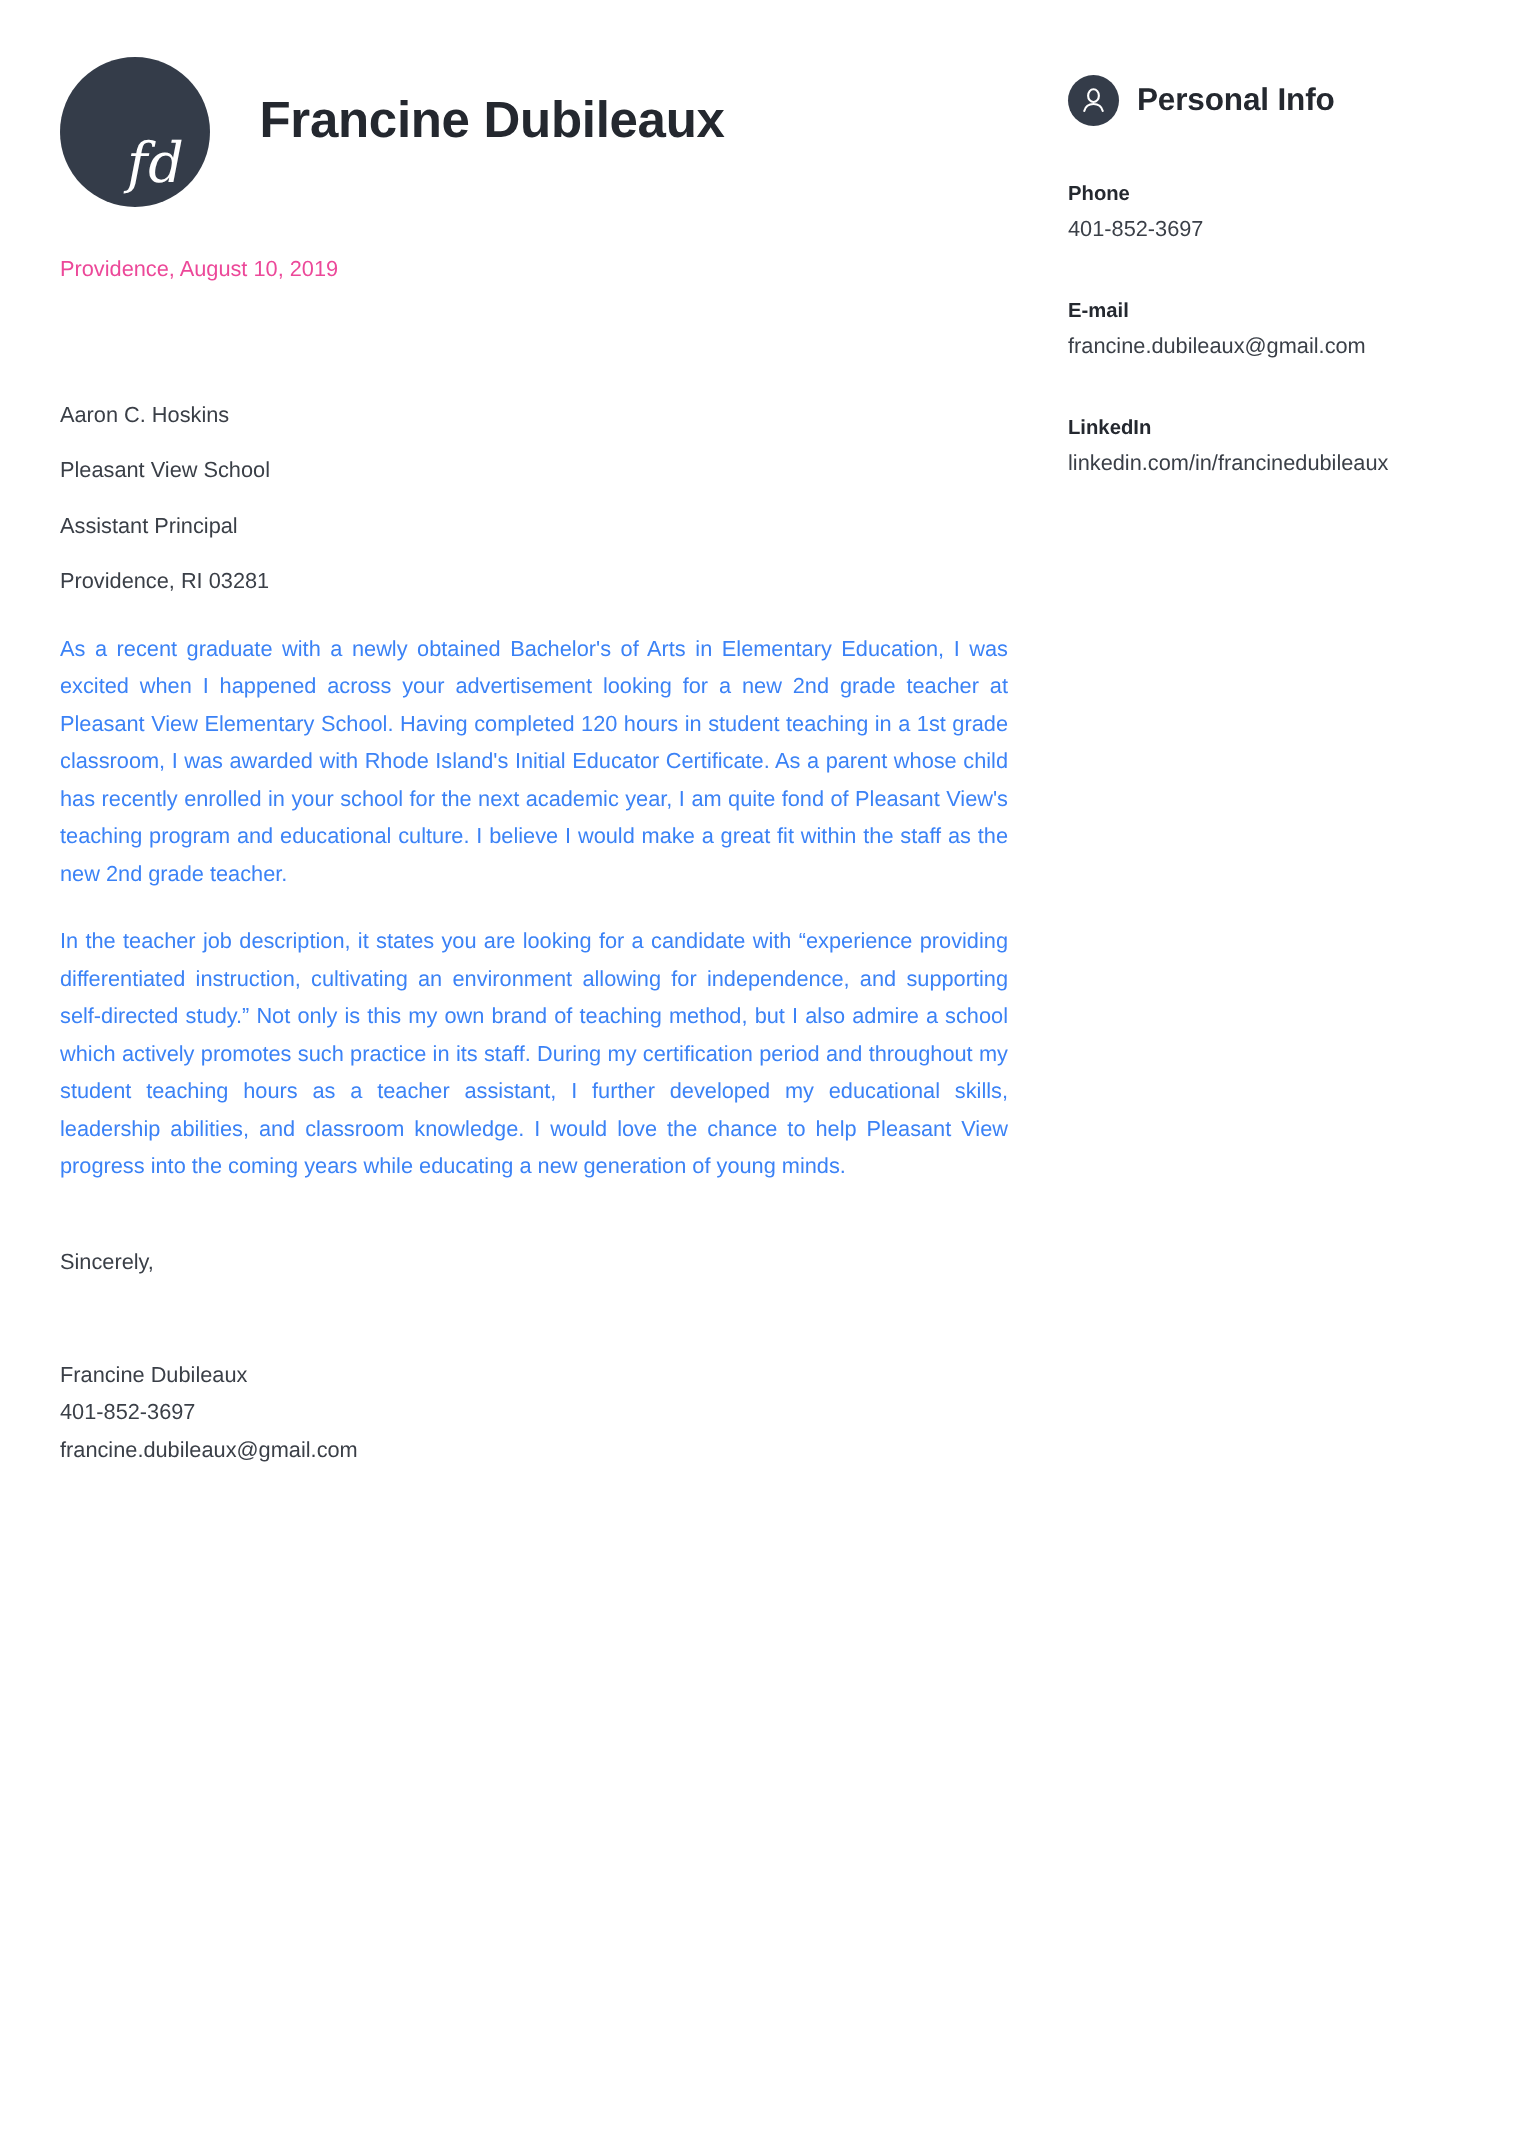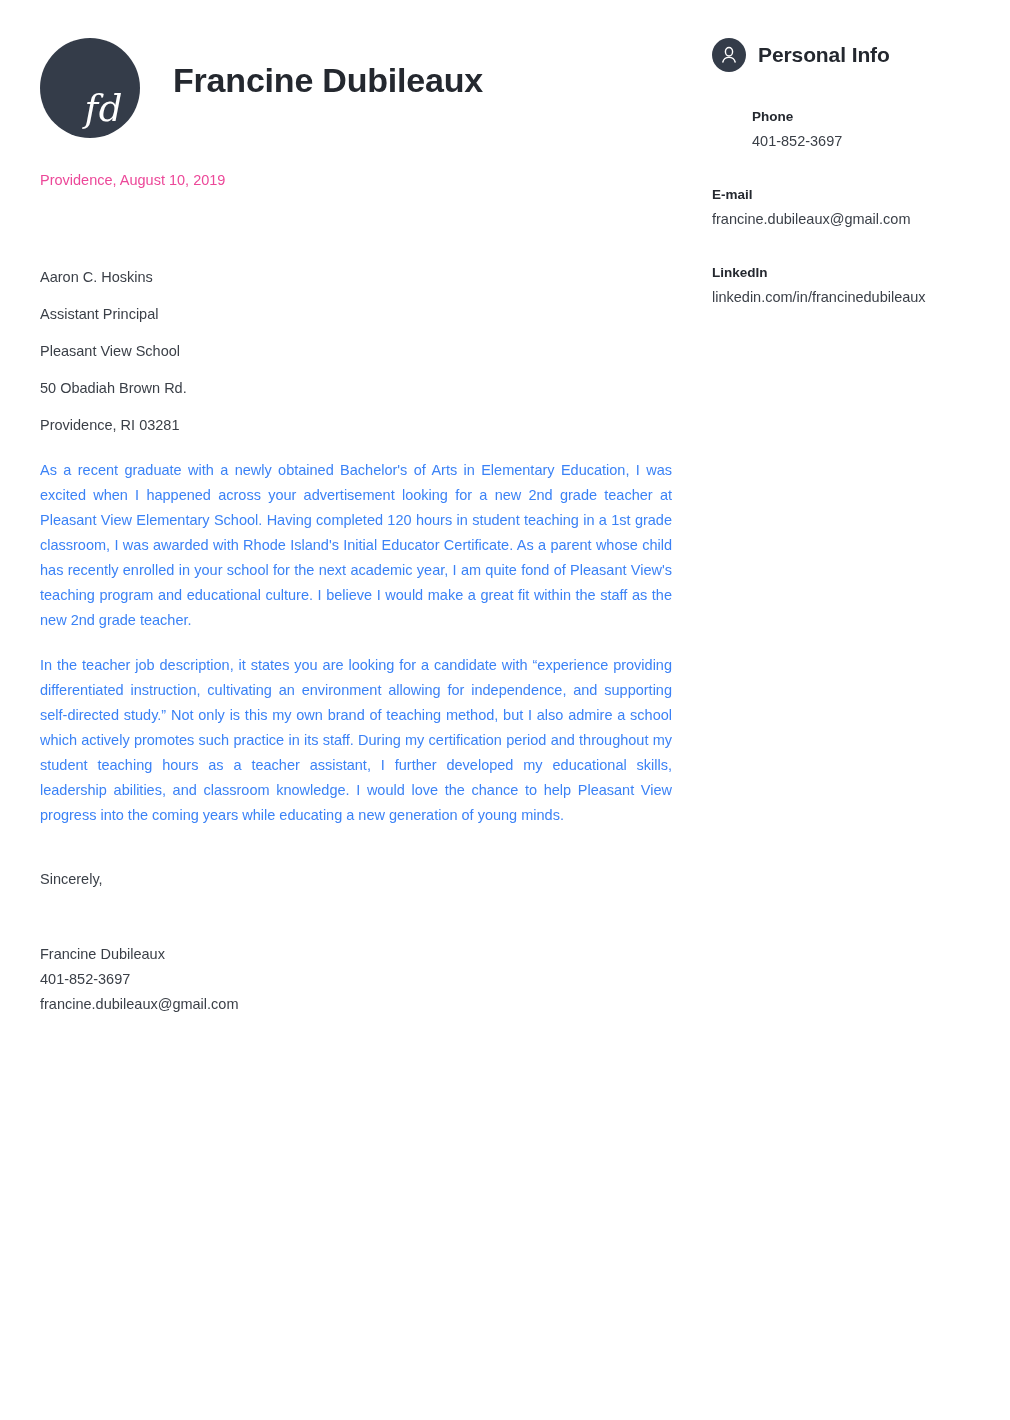--- a/index.html
+++ b/index.html
@@ -99,21 +99,21 @@
   .signature-line {
     font-size: 14.5px;
     line-height: 25px;
     color: #3a3f47;
   }
 
   
   .sidebar {
     position: absolute;
     left: 712px;
-    top: 26px;
+    top: 38px;
     width: 258px;
   }
   .sidebar-heading-row {
     display: flex;
     align-items: center;
   }
   .person-icon-circle {
     width: 34px;
     height: 34px;
     border-radius: 50%;
@@ -131,21 +131,20 @@
     font-size: 21px;
     font-weight: bold;
     color: #24282f;
     letter-spacing: -0.1px;
   }
   .info-group {
     margin-top: 35px;
   }
   .info-group.first {
     margin-top: 23px;
-    margin-left: 40px;
   }
   .info-label {
     font-size: 13.5px;
     font-weight: bold;
     color: #24282f;
     line-height: 18px;
   }
   .info-value {
     margin-top: 6px;
     font-size: 14.5px;
@@ -165,23 +164,22 @@
     </div>
     <h1 class="name-title">Francine Dubileaux</h1>
   </div>
 
   <div class="letter">
 
     <div class="date-line">Providence, August 10, 2019</div>
 
     <div class="recipient">
       <div class="recipient-line">Aaron C. Hoskins</div>
+      <div class="recipient-line">Pleasant View School</div>
       <div class="recipient-line">Assistant Principal</div>
-      <div class="recipient-line">Pleasant View School</div>
-      <div class="recipient-line">50 Obadiah Brown Rd.</div>
       <div class="recipient-line">Providence, RI 03281</div>
     </div>
 
     <p class="body-paragraph">As a recent graduate with a newly obtained Bachelor's of Arts in Elementary Education, I was excited when I happened across your advertisement looking for a new 2nd grade teacher at Pleasant View Elementary School. Having completed 120 hours in student teaching in a 1st grade classroom, I was awarded with Rhode Island's Initial Educator Certificate. As a parent whose child has recently enrolled in your school for the next academic year, I am quite fond of Pleasant View's teaching program and educational culture. I believe I would make a great fit within the staff as the new 2nd grade teacher.</p>
     <p class="body-paragraph">In the teacher job description, it states you are looking for a candidate with “experience providing differentiated instruction, cultivating an environment allowing for independence, and supporting self-directed study.” Not only is this my own brand of teaching method, but I also admire a school which actively promotes such practice in its staff. During my certification period and throughout my student teaching hours as a teacher assistant, I further developed my educational skills, leadership abilities, and classroom knowledge. I would love the chance to help Pleasant View progress into the coming years while educating a new generation of young minds.</p>
 
     <div class="closing">Sincerely,</div>
 
     <div class="signature">
       <div class="signature-line">Francine Dubileaux</div>

